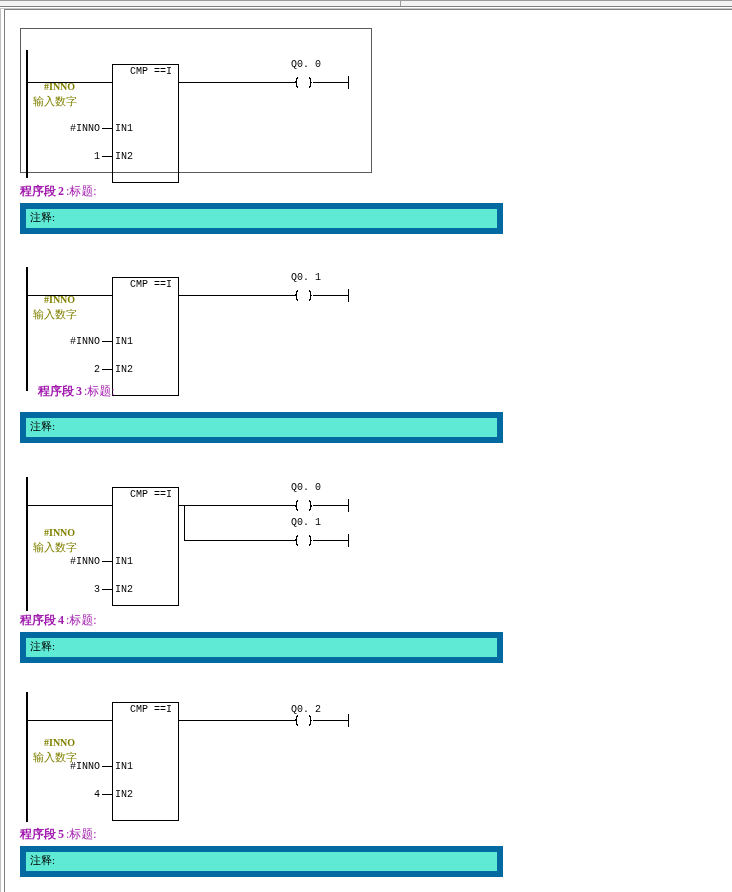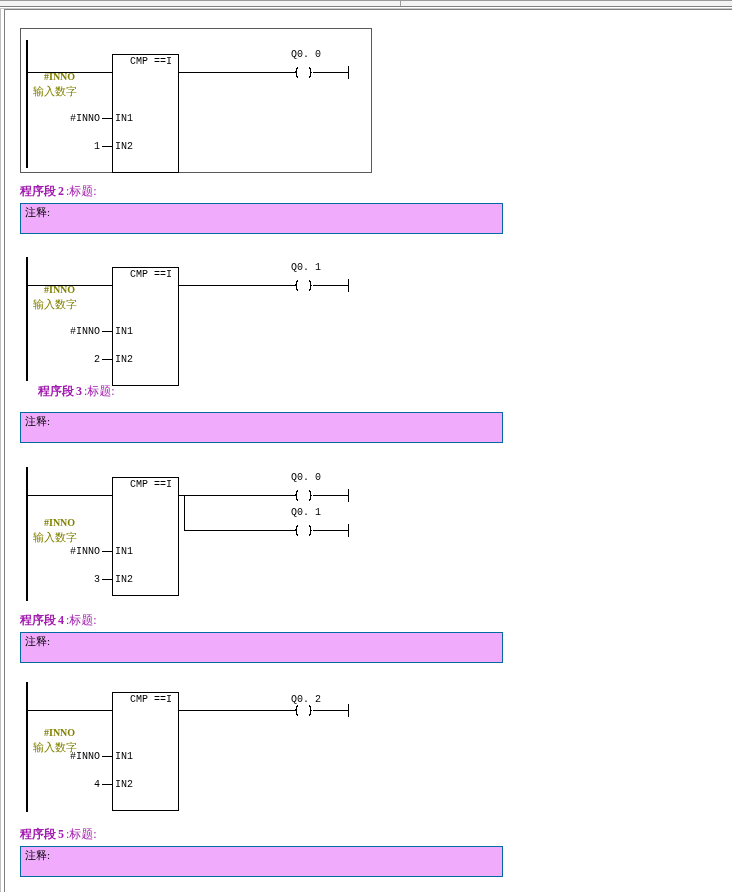--- a/index.html
+++ b/index.html
@@ -53,40 +53,40 @@
   
   .selection-box{
     position:absolute;
     border:1px solid #5a5a5a;
     box-sizing:border-box;
     background:transparent;
     pointer-events:none;
   }
 
   
-  .rung{ position:absolute; }
+  .rung{ position:absolute;margin-top:10px; }
 
   
   .net-title{
     position:absolute;
     white-space:nowrap;
     font-family:"Liberation Serif", serif;
     font-size:12px;
     color:#a21caf;
     letter-spacing:0px;
   }
   .net-title .nt-bold{ font-weight:bold; }
   .net-title .nt-num{ font-weight:bold; padding:0 2px; }
   .net-title .nt-rest{ font-weight:normal; }
 
   
   .net-comment{
     position:absolute;
-    background:#f0abfc;
-    border:1px solid #0369a1;
+    background:#5eead4;
+    border:6px solid #0369a1;
     box-sizing:border-box;
   }
   .net-comment span{
     position:absolute;left:4px;top:1px;
     font-family:"Liberation Serif", serif;
     font-size:11px;
     color:#000000;
     white-space:nowrap;
   }
 

